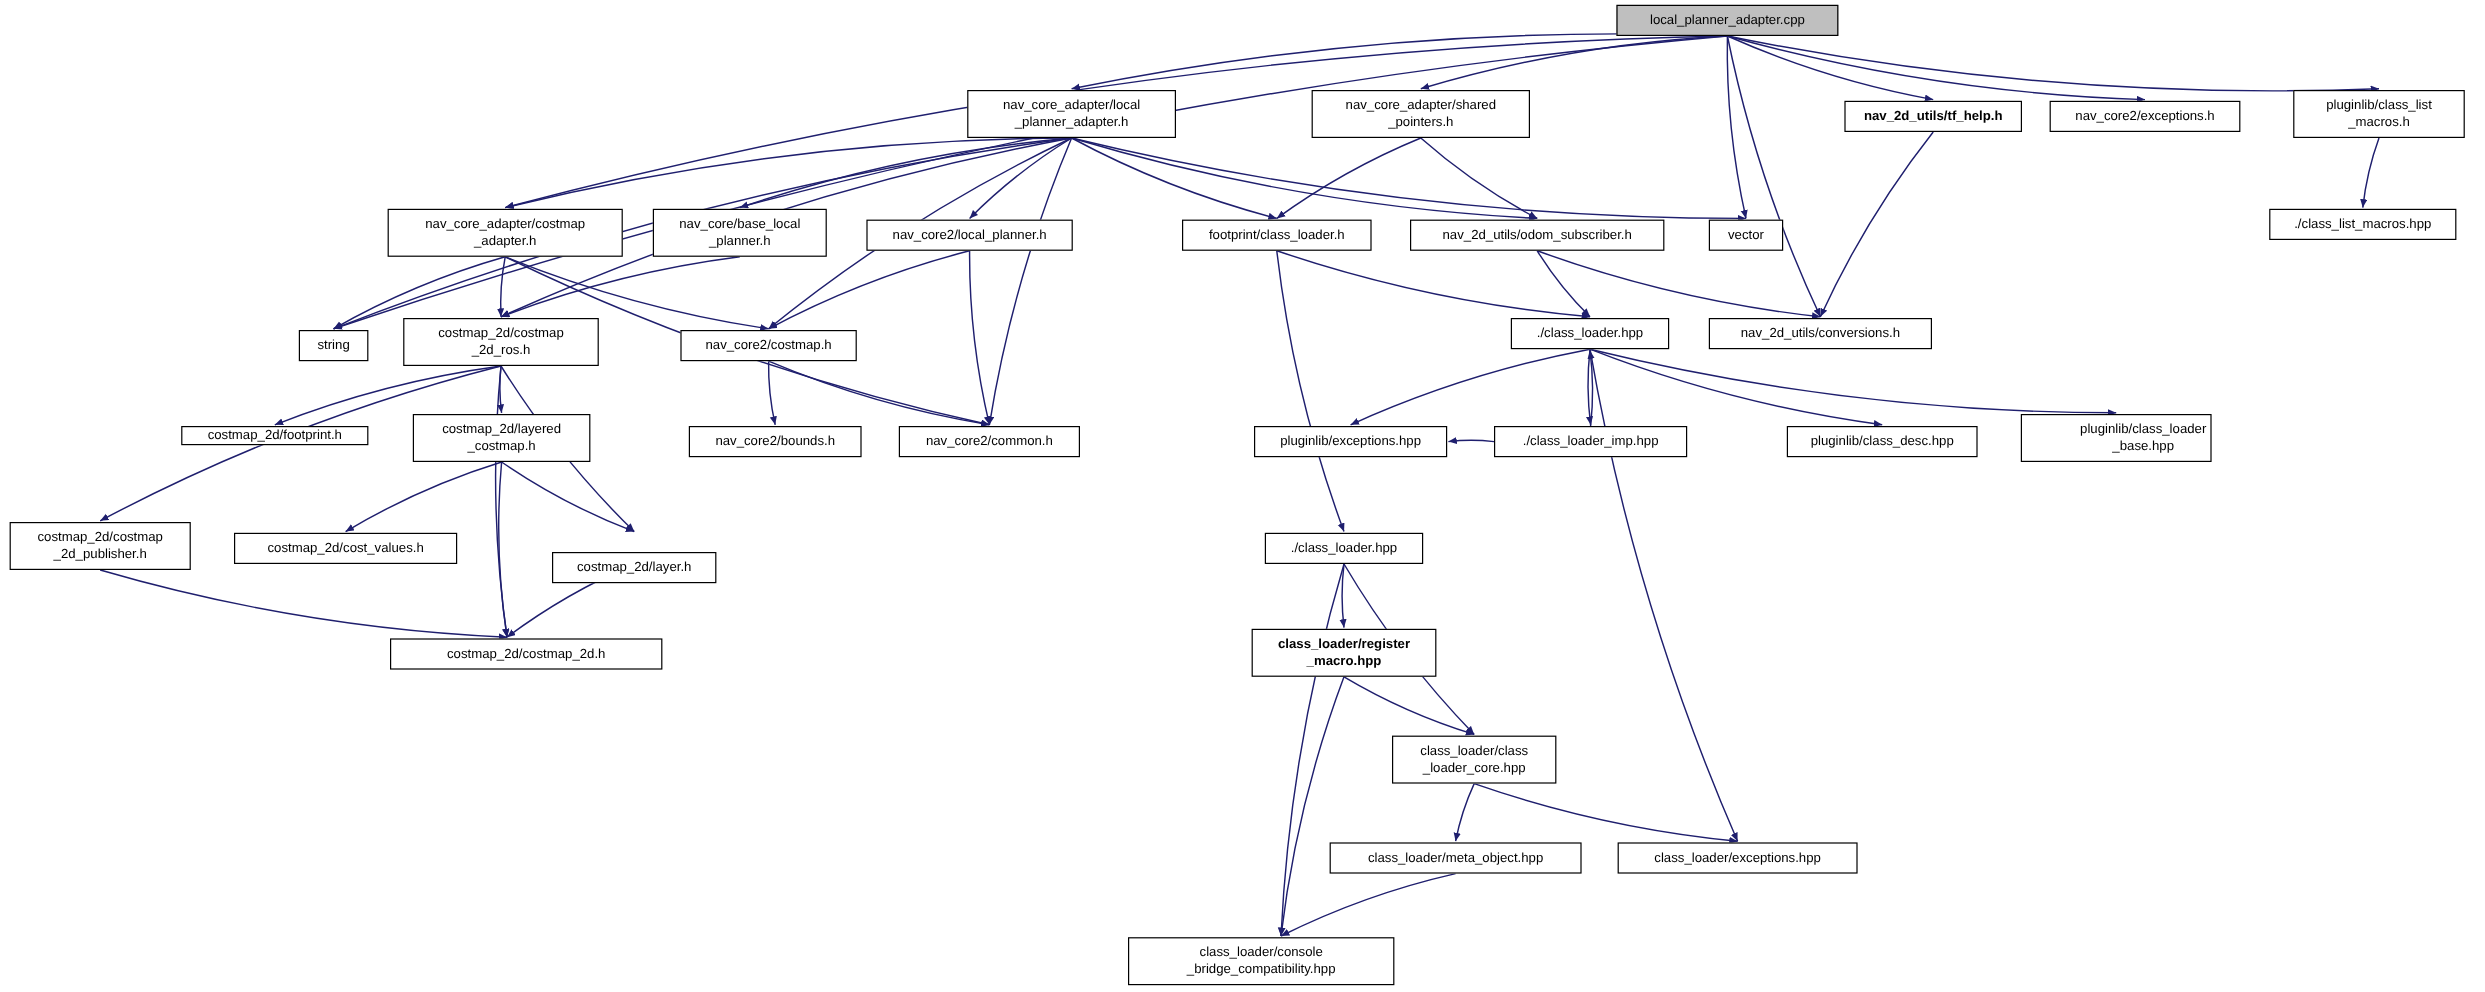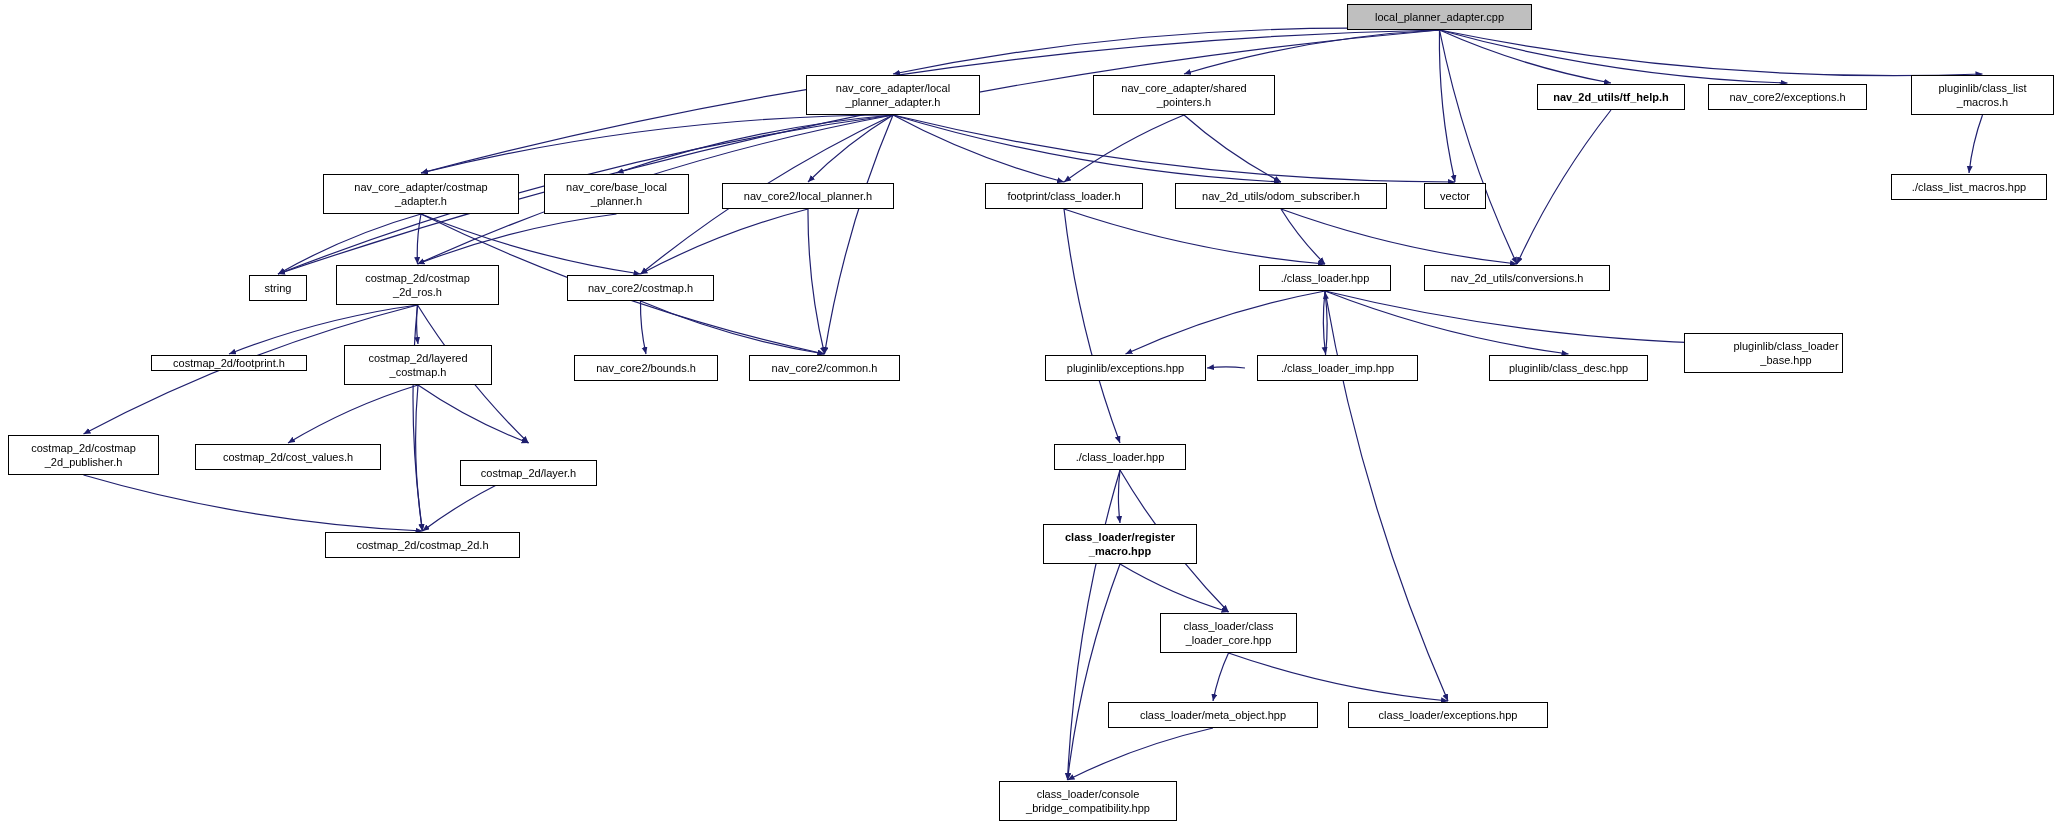--- a/index.html
+++ b/index.html
@@ -140,32 +140,32 @@
 _2d_ros.h</div>
       <div class="node" style="left: 567px; top: 275px; width: 147px; height: 26px;">nav_core2/costmap.h</div>
       <div class="node" style="left: 1259px; top: 265px; width: 132px; height: 26px;">./class_loader.hpp</div>
       <div class="node" style="left: 1424px; top: 265px; width: 186px; height: 26px;">nav_2d_utils/conversions.h</div>
       <div class="node" style="left: 151px; top: 355px; width: 156px; height: 16px;">costmap_2d/footprint.h</div>
       <div class="node" style="left: 344px; top: 345px; width: 148px; height: 40px;">costmap_2d/layered
 _costmap.h</div>
       <div class="node" style="left: 574px; top: 355px; width: 144px; height: 26px;">nav_core2/bounds.h</div>
       <div class="node" style="left: 749px; top: 355px; width: 151px; height: 26px;">nav_core2/common.h</div>
       <div class="node" style="left: 1045px; top: 355px; width: 161px; height: 26px;">pluginlib/exceptions.hpp</div>
-      <div class="node" style="left: 1245px; top: 355px; width: 161px; height: 26px; margin-left: 12px;">./class_loader_imp.hpp</div>
+      <div class="node" style="left: 1245px; top: 355px; width: 161px; height: 26px;">./class_loader_imp.hpp</div>
       <div class="node" style="left: 1489px; top: 355px; width: 159px; height: 26px;">pluginlib/class_desc.hpp</div>
-      <div class="node" style="left: 1684px; top: 333px; width: 159px; height: 40px; padding-left: 48px;">pluginlib/class_loader
+      <div class="node" style="left: 1684px; top: 345px; width: 159px; height: 40px; padding-left: 48px;">pluginlib/class_loader
 _base.hpp</div>
       <div class="node" style="left: 8px; top: 435px; width: 151px; height: 40px;">costmap_2d/costmap
 _2d_publisher.h</div>
       <div class="node" style="left: 195px; top: 444px; width: 186px; height: 26px;">costmap_2d/cost_values.h</div>
       <div class="node" style="left: 460px; top: 460px; width: 137px; height: 26px;">costmap_2d/layer.h</div>
       <div class="node" style="left: 1054px; top: 444px; width: 132px; height: 26px;">./class_loader.hpp</div>
-      <div class="node" style="left: 325px; top: 532px; width: 195px; height: 26px;">costmap_2d/costmap_2d.h</div>
+      <div class="node" style="left: 325px; top: 532px; width: 227px; height: 26px;">costmap_2d/costmap_2d.h</div>
       <div class="node" style="left: 1043px; top: 524px; width: 154px; height: 40px; font-weight: bold;">class_loader/register
 _macro.hpp</div>
       <div class="node" style="left: 1160px; top: 613px; width: 137px; height: 40px;">class_loader/class
 _loader_core.hpp</div>
       <div class="node" style="left: 1108px; top: 702px; width: 210px; height: 26px;">class_loader/meta_object.hpp</div>
       <div class="node" style="left: 1348px; top: 702px; width: 200px; height: 26px;">class_loader/exceptions.hpp</div>
-      <div class="node" style="left: 999px; top: 781px; width: 178px; height: 40px;">class_loader/console
+      <div class="node" style="left: 940px; top: 781px; width: 222px; height: 40px;">class_loader/console
 _bridge_compatibility.hpp</div>
     </div>
 </div>
 
 </body></html>

